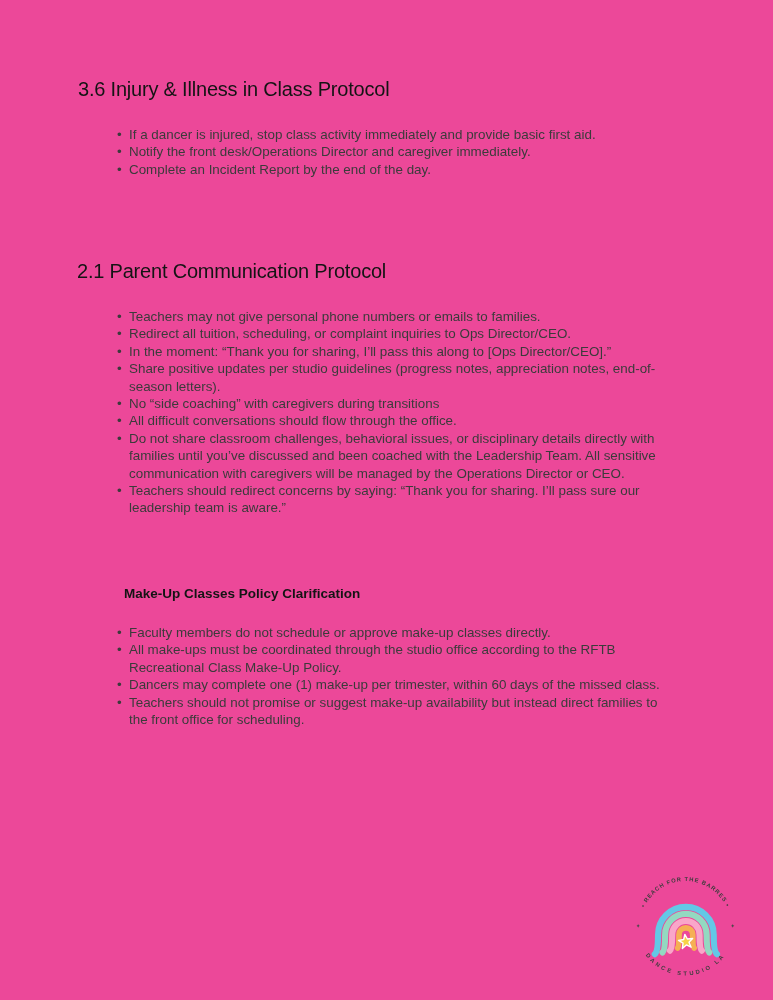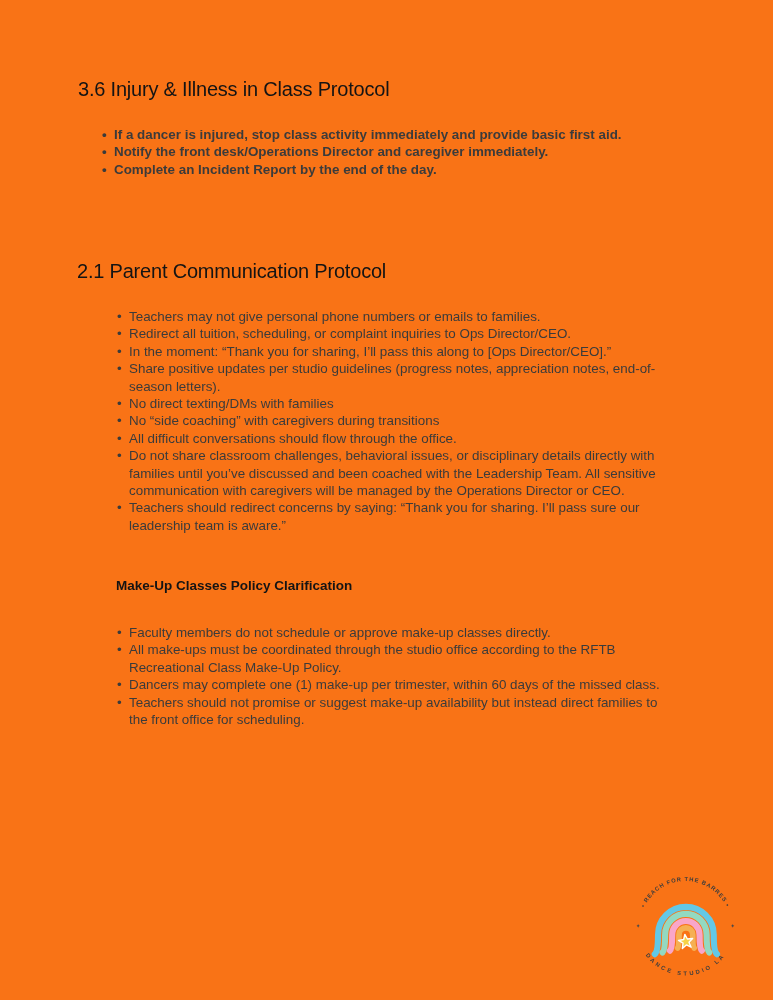--- a/index.html
+++ b/index.html
@@ -1,43 +1,43 @@
 <!DOCTYPE html>
 <html><head>
 <meta charset="utf-8">
 <style>
   html,body { margin:0; padding:0; }
   body {
     width:773px; height:1000px; background:#ffffff;
     font-family:"Liberation Sans", sans-serif;
     position:relative; overflow:hidden;
   }
-  .page { position:absolute; inset:0; background:#f97316;padding-left:25px; }
+  .page { position:absolute; inset:0; background:#ec4899;padding-left:25px; }
 
   .section-heading {
     position:absolute; margin:0;
     font-size:20px; font-weight:400; letter-spacing:-0.2px;
     color:#141414; line-height:24px;
     font-family:"Liberation Sans", sans-serif;
   }
   #heading-36 { left:78px; top:77px; }
   #heading-37 { left:77px; top:259px; }
 
   .bullets {
     position:absolute; margin:0; padding:0; list-style:none;
     width:552px; font-size:13.4px; line-height:17.4px; color:#3b3b3b;
   }
   .bullets li { padding-left:13px; position:relative; }
   .bullets li::before { content:"\2022"; position:absolute; left:1px; top:0; color:#3b3b3b; }
-  #list-36 { left:101px; top:126px;font-weight:bold; }
+  #list-36 { left:116px; top:126px; }
   #list-37 { left:116px; top:308px; }
   #list-makeup { left:116px; top:603px;margin-top:21px; }
 
   .subheading {
-    position:absolute; left:108px; top:569px; margin:8px;
+    position:absolute; left:108px; top:569px; margin:16px;
     font-size:13.5px; font-weight:700; color:#141414; line-height:17px;
   }
 
   .logo { position:absolute; left:632px; top:872px; width:106px; height:106px; }
   .logo svg { width:106px; height:106px; display:block; }
   .badge-text {
     font-family:"Liberation Sans", sans-serif;
     font-size:6.5px; font-weight:700; fill:#3d3d3d;
   }
   .badge-text-top { letter-spacing:1.1px; }
@@ -58,21 +58,20 @@
       <li>Complete an Incident Report by the end of the day.</li>
     </ul>
 
   <h1 class="section-heading" id="heading-37">2.1 Parent Communication Protocol</h1>
 
   <ul class="bullets" id="list-37">
       <li>Teachers may not give personal phone numbers or emails to families.</li>
       <li>Redirect all tuition, scheduling, or complaint inquiries to Ops Director/CEO.</li>
       <li>In the moment: “Thank you for sharing, I’ll pass this along to [Ops Director/CEO].”</li>
       <li>Share positive updates per studio guidelines (progress notes, appreciation notes, end-of-season letters).</li>
-      <li>No direct texting/DMs with families</li>
       <li>No “side coaching” with caregivers during transitions</li>
       <li>All difficult conversations should flow through the office.</li>
       <li>Do not share classroom challenges, behavioral issues, or disciplinary details directly with families until you’ve discussed and been coached with the Leadership Team. All sensitive communication with caregivers will be managed by the Operations Director or CEO.</li>
       <li>Teachers should redirect concerns by saying: “Thank you for sharing. I’ll pass sure our leadership team is aware.”</li>
     </ul>
 
   <h2 class="subheading">Make-Up Classes Policy Clarification</h2>
 
   <ul class="bullets" id="list-makeup">
       <li>Faculty members do not schedule or approve make-up classes directly.</li>

